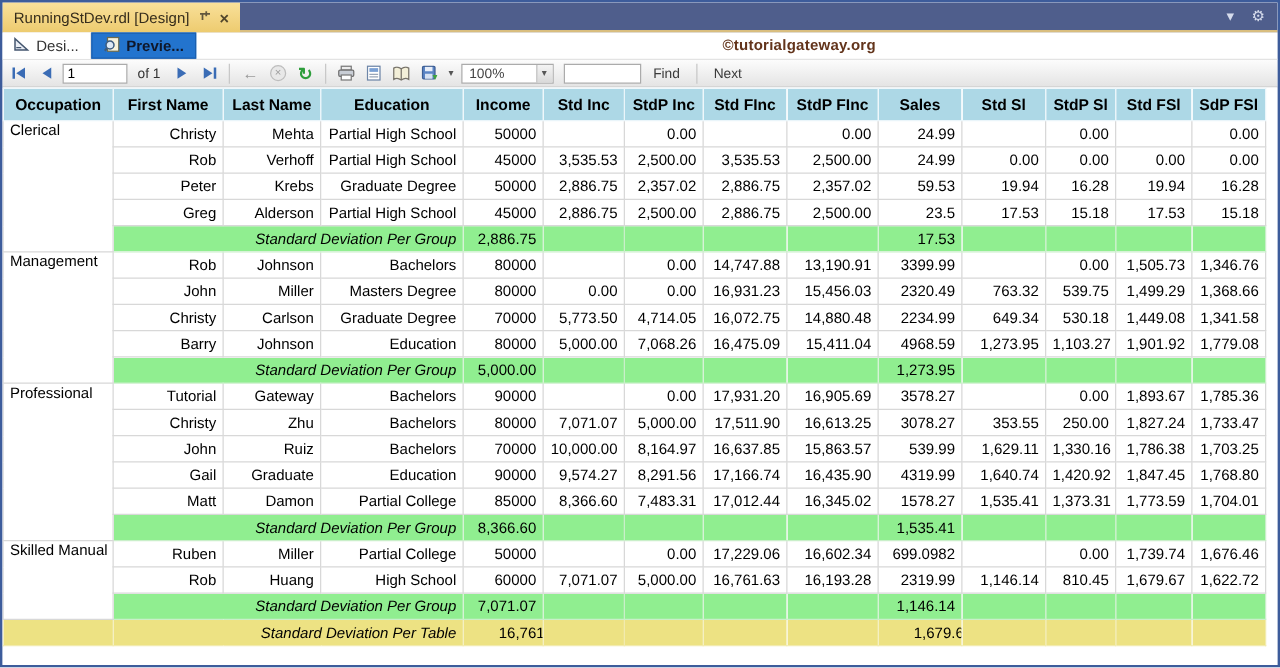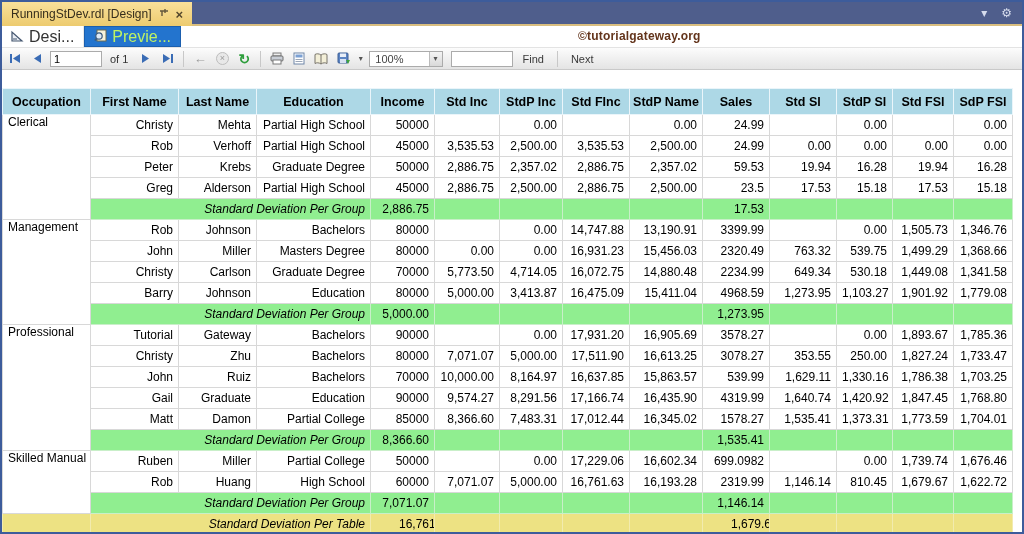--- a/index.html
+++ b/index.html
@@ -13,23 +13,23 @@
   .doc-tab { background:linear-gradient(#F9E09A,#EDCB6F); color:#362D1C; font-size:12px;
              display:flex; align-items:center; gap:7px; padding:12px 9px; cursor:default; }
   .doc-tab .pin svg, .doc-tab .close { opacity:.85; }
   .doc-tab .close { font-size:13px; font-weight:bold; line-height:1; }
   .titlebar-icons { display:flex; align-items:center; gap:14px; padding-right:10px;
                     color:#D6DCEC; font-size:12px; }
 
   
   .tabstrip { height:22px; background:#fff; display:flex; align-items:stretch; flex:0 0 auto;
               border-bottom:1px solid #E3E3E3; position:relative; }
-  .vtab { display:flex; align-items:center; gap:5px; font-size:16px; padding:0 9px; cursor:default; }
+  .vtab { display:flex; align-items:center; gap:5px; font-size:12px; padding:0 9px; cursor:default; }
   .vtab.design { color:#333; background:#fff; border-right:1px solid #E8E8E8; }
-  .vtab.preview { color:#bef264; background:#2374CE; border:1px solid #1B5FAE; }
+  .vtab.preview { color:#0f172a; background:#2374CE; border:1px solid #1B5FAE;font-weight:bold; }
   .watermark { position:absolute; left:576px; top:3px; font-size:12px; font-weight:bold;
                color:#63341B; letter-spacing:.2px; }
 
   
   .toolbar { height:22px; background:linear-gradient(#FCFCFC,#E4E4E4); border-bottom:1px solid #C9C9C9;
              display:flex; align-items:center; gap:4px; padding:0 4px; flex:0 0 auto; font-size:11px; color:#444; }
   .tbtn { display:flex; align-items:center; justify-content:center; width:18px; height:18px; }
   .tbtn svg { display:block; }
   .tsep { width:1px; height:16px; background:#C8C8C8; margin:0 3px; }
   .page-input { width:52px; height:16px; border:1px solid #ABABAB; font-size:11px; padding:0 3px;
@@ -42,21 +42,21 @@
   .find-input { width:62px; height:16px; border:1px solid #ABABAB; font-size:11px; padding:0 3px; margin-left:4px;
                 font-family:"Liberation Sans",sans-serif; }
   .link { color:#3A3A3A; padding:0 6px; }
   .refresh-glyph { color:#2E9E3C; font-size:14px; font-weight:bold; line-height:1; }
   .back-glyph { color:#9A9A9A; font-size:13px; line-height:1; }
   .stop-glyph { width:13px; height:13px; border-radius:50%; background:#E8E8E8; border:1px solid #BDBDBD;
                 color:#9B9B9B; font-size:9px; display:flex; align-items:center; justify-content:center; line-height:1; }
 
   
   .report { flex:1 1 auto; background:#fff; overflow:hidden; }
-  table.rpt { border-collapse:collapse; table-layout:fixed; width:1010px; font-size:12px; color:#000;margin-top:18px; }
+  table.rpt { border-collapse:collapse; table-layout:fixed; width:1010px; font-size:12px; color:#000; }
   table.rpt th { background:#ADD8E6; font-weight:bold; font-size:12.5px; height:26px;
                  border:1px solid #EAF5FA; text-align:center; overflow:hidden; white-space:nowrap; }
   table.rpt td { height:21px; border:1px solid #D8D8D8; overflow:hidden; white-space:nowrap; padding:0 5px; }
   td.txt { text-align:right; }
   td.num { text-align:right; }
   td.occ { vertical-align:top; text-align:left; padding-top:2px; }
   tr.gfoot td { background:#90EE90; border-color:#C9EFC9; }
   tr.tfoot td { background:#EDE283; border-color:#F2EBAE;padding-left:28px; }
   td.flabel { font-weight:normal;font-style:italic; }
 </style>
@@ -196,21 +196,21 @@
       <thead>
           <tr>
             <th>Occupation</th>
             <th>First Name</th>
             <th>Last Name</th>
             <th>Education</th>
             <th>Income</th>
             <th>Std Inc</th>
             <th>StdP Inc</th>
             <th>Std FInc</th>
-            <th>StdP Name</th>
+            <th>StdP FInc</th>
             <th>Sales</th>
             <th>Std Sl</th>
             <th>StdP Sl</th>
             <th>Std FSl</th>
             <th>SdP FSl</th>
           </tr>
         </thead>
       <tbody>
           <tr>
             <td class="occ" rowspan="5">Clerical</td>
@@ -331,21 +331,21 @@
             <td class="num">530.18</td>
             <td class="num">1,449.08</td>
             <td class="num">1,341.58</td>
           </tr>
           <tr>
             <td class="txt">Barry</td>
             <td class="txt">Johnson</td>
             <td class="txt">Education</td>
             <td class="num">80000</td>
             <td class="num">5,000.00</td>
-            <td class="num">3,413.87</td>
+            <td class="num">7,068.26</td>
             <td class="num">16,475.09</td>
             <td class="num">15,411.04</td>
             <td class="num">4968.59</td>
             <td class="num">1,273.95</td>
             <td class="num">1,103.27</td>
             <td class="num">1,901.92</td>
             <td class="num">1,779.08</td>
           </tr>
           <tr class="gfoot">
             <td class="txt flabel" colspan="3">Standard Deviation Per Group</td>

